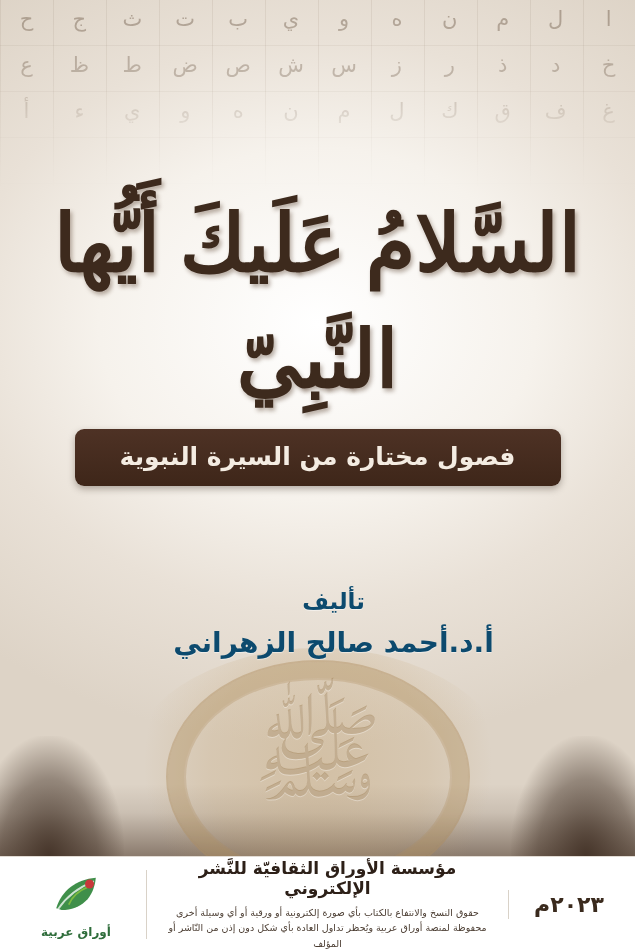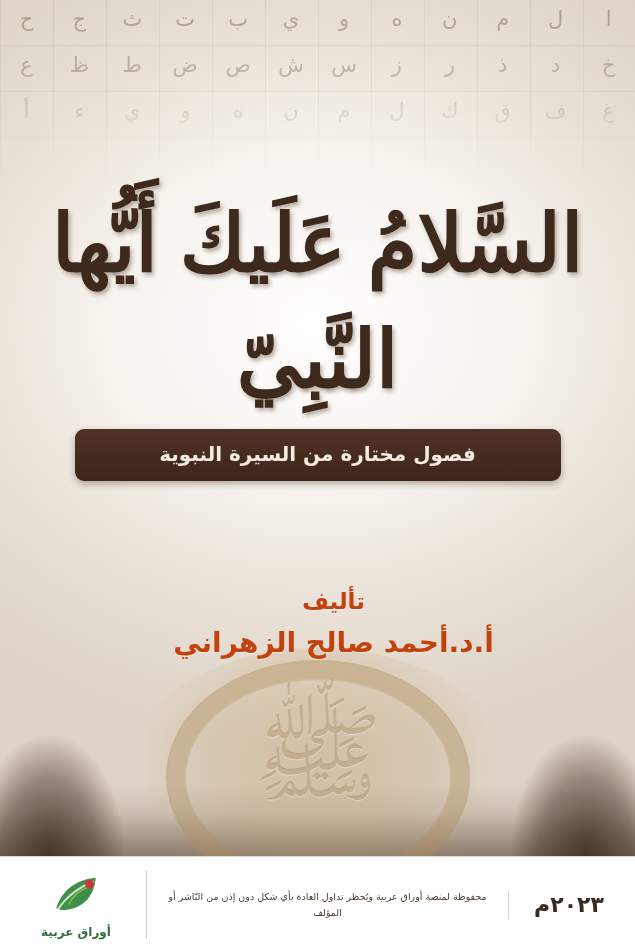--- a/index.html
+++ b/index.html
@@ -105,21 +105,21 @@
     height: 72px;
     background: linear-gradient(to top, rgba(70,50,36,.55) 0%, rgba(70,50,36,.12) 60%, rgba(70,50,36,0) 100%);
   }
 
   
   .title {
     position: absolute;
     left: 0; right: 0;
     top: 186px;
     text-align: center;
-    font-family: Liberation Sans, sans-serif;
+    font-family: Liberation Serif, serif;
     font-size: 80px;
     font-weight: 700;
     line-height: 1.45;
     color: #3d2a1d;
     letter-spacing: 0;
     text-shadow:
       2px 3px 4px rgba(80,55,35,.40),
       0 1px 0 rgba(255,255,255,.45);
     direction: rtl;
     padding: 0 18px;
@@ -132,34 +132,34 @@
     top: 429px;
     display: flex;
     justify-content: center;
   }
   .subtitle {
     min-width: 430px;
     padding: 13px 28px 15px;
     border-radius: 9px;
     background: linear-gradient(180deg, #4e3225 0%, #3e2619 100%);
     color: #f4ece2;
-    font-size: 20px;
+    font-size: 25px;
     font-weight: 600;
     text-align: center;
     letter-spacing: .2px;
     box-shadow: 0 3px 7px rgba(50,33,22,.35);
   }
 
   
   .author-block {
     position: absolute;
     left: 0; right: 0;
     top: 588px;
     text-align: center;
-    color: #c2410c;
+    color: #0c4a6e;
     padding-left: 32px;
   }
   .author-label {
     font-size: 23px;
     font-weight: 600;
     margin-bottom: 12px;
     text-shadow: 0 1px 0 rgba(255,255,255,.5);
   }
   .author-name {
     font-size: 28px;
@@ -305,21 +305,23 @@
     <div class="author-label">تأليف</div>
     <div class="author-name">أ.د.أحمد صالح الزهراني</div>
   </div>
 
   <div class="footer">
     <div class="footer-date">
       <div>٢٠٢٣م</div>
     </div>
 
     <div class="footer-center">
+      <div class="footer-pub">مؤسسة الأوراق الثقافيّة للنَّشر الإلكتروني</div>
       <div class="footer-rights">
+        <div>حقوق النسخ والانتفاع بالكتاب بأي صورة إلكترونية أو ورقية أو أي وسيلة أخرى</div>
         <div>محفوظة لمنصة أوراق عربية ويُحظر تداول العادة بأي شكل دون إذن من النّاشر أو المؤلف</div>
       </div>
     </div>
 
     <div class="footer-logo">
       <svg class="logo-mark" viewBox="0 0 60 50" aria-hidden="true">
         <path d="M8 42 C14 22, 30 10, 52 8 C50 30, 36 44, 14 44 Z" fill="#3f8f4a"></path>
         <path d="M10 43 C20 28, 34 18, 50 12" stroke="#ffffff" stroke-width="2" fill="none" opacity=".75"></path>
         <path d="M22 38 C26 28, 34 22, 44 18" stroke="#8cc63f" stroke-width="2" fill="none" opacity=".8"></path>
         <circle cx="45" cy="15" r="5" fill="#c8373a"></circle>

